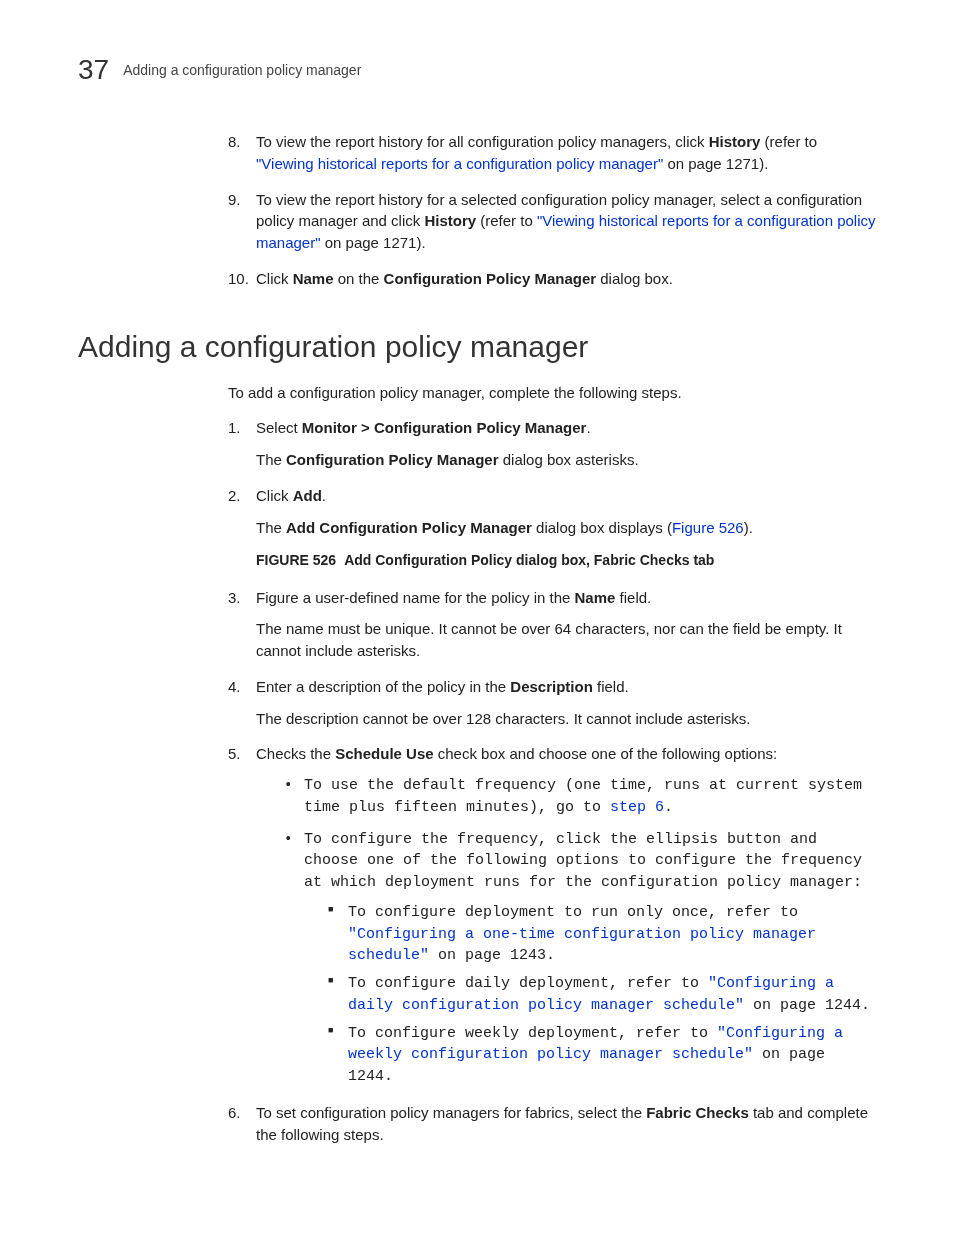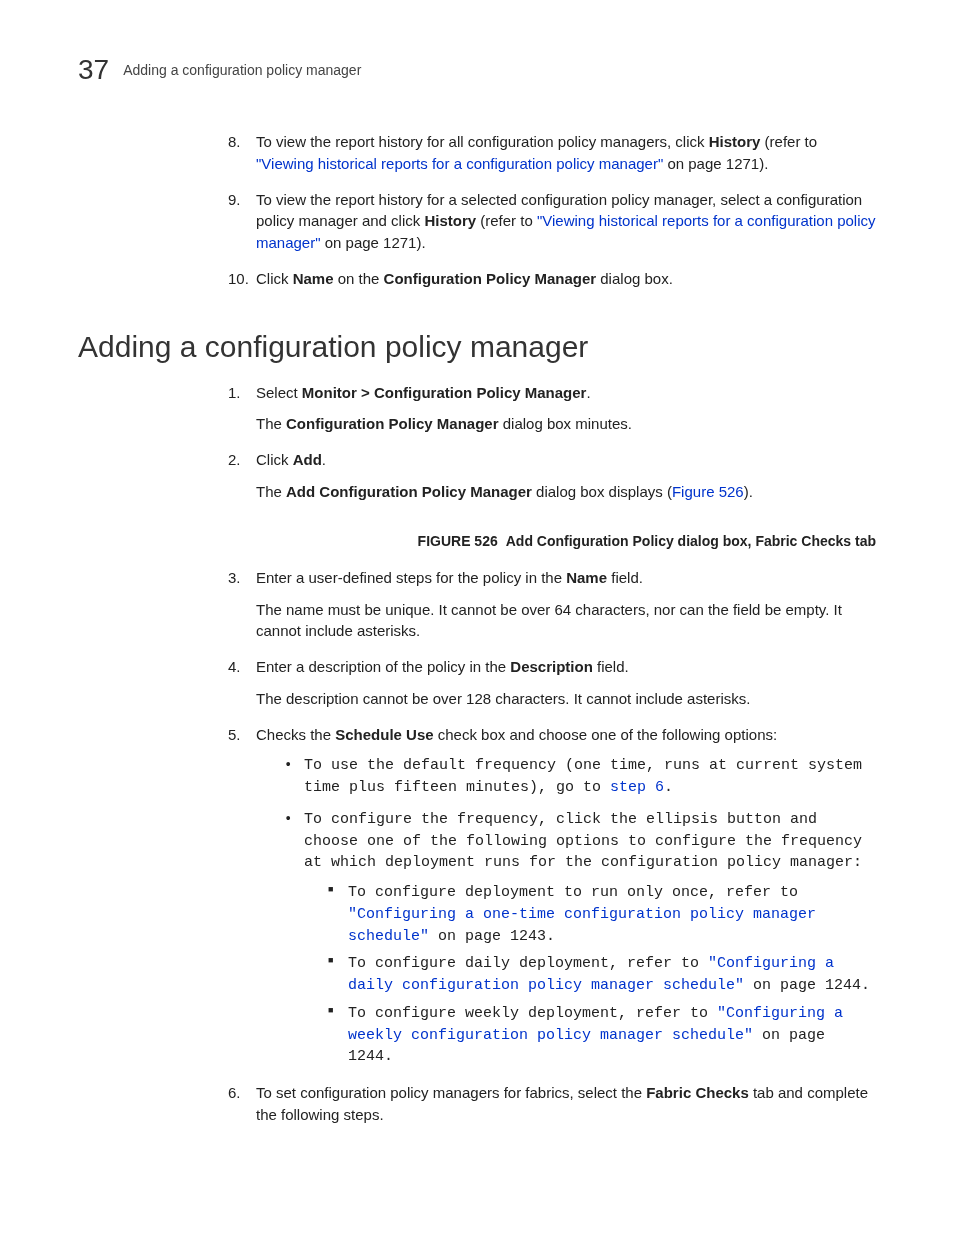--- a/index.html
+++ b/index.html
@@ -61,22 +61,21 @@
     font-size: 30px;
     color: #333;
     margin: 40px 0 18px -150px;
   }
   .intro {
     margin-bottom: 14px;
     line-height: 1.45;
   }
   .figcap {
     font-size: 14px;
-    margin: 28px 0 16px 0;
-    text-align: right;
+    margin: 12px 0 16px 0;
   }
   .figcap .figlabel { font-weight: 700; margin-right: 8px; }
   .figcap .figtitle { font-weight: 700; }
   ul.bullets {
     list-style: none;
     padding: 0;
     margin: 10px 0 0 28px;
     font-family: Liberation Mono, monospace;
   }
   ul.bullets > li {
@@ -133,45 +132,46 @@
         <span>To view the report history for a selected configuration policy manager, select a configuration policy manager and click </span><span class="bold">History</span><span> (refer to </span><a class="link" href="#">"Viewing historical reports for a configuration policy manager"</a><span> on page 1271).</span>
       </li>
       <li>
         <span class="num">10.</span>
         <span>Click </span><span class="bold">Name</span><span> on the </span><span class="bold">Configuration Policy Manager</span><span> dialog box.</span>
       </li>
     </ol>
 
     <h1 class="section">Adding a configuration policy manager</h1>
 
+    <div class="intro">To add a configuration policy manager, complete the following steps.</div>
 
     <ol class="steps">
 
       <li>
         <span class="num">1.</span>
         <span>Select </span><span class="bold">Monitor &gt; Configuration Policy Manager</span><span>.</span>
         <div class="para">
-          <span>The </span><span class="bold">Configuration Policy Manager</span><span> dialog box minutes.</span>
+          <span>The </span><span class="bold">Configuration Policy Manager</span><span> dialog box asterisks.</span>
         </div>
       </li>
 
       <li>
         <span class="num">2.</span>
         <span>Click </span><span class="bold">Add</span><span>.</span>
         <div class="para">
           <span>The </span><span class="bold">Add Configuration Policy Manager</span><span> dialog box displays (</span><a class="link" href="#">Figure 526</a><span>).</span>
         </div>
         <div class="figcap">
           <span class="figlabel">FIGURE 526</span><span class="figtitle">Add Configuration Policy dialog box, Fabric Checks tab</span>
         </div>
       </li>
 
       <li>
         <span class="num">3.</span>
-        <span>Enter a user-defined steps for the policy in the </span><span class="bold">Name</span><span> field.</span>
+        <span>Figure a user-defined name for the policy in the </span><span class="bold">Name</span><span> field.</span>
         <div class="para">The name must be unique. It cannot be over 64 characters, nor can the field be empty. It cannot include asterisks.</div>
       </li>
 
       <li>
         <span class="num">4.</span>
         <span>Enter a description of the policy in the </span><span class="bold">Description</span><span> field.</span>
         <div class="para">The description cannot be over 128 characters. It cannot include asterisks.</div>
       </li>
 
       <li>

